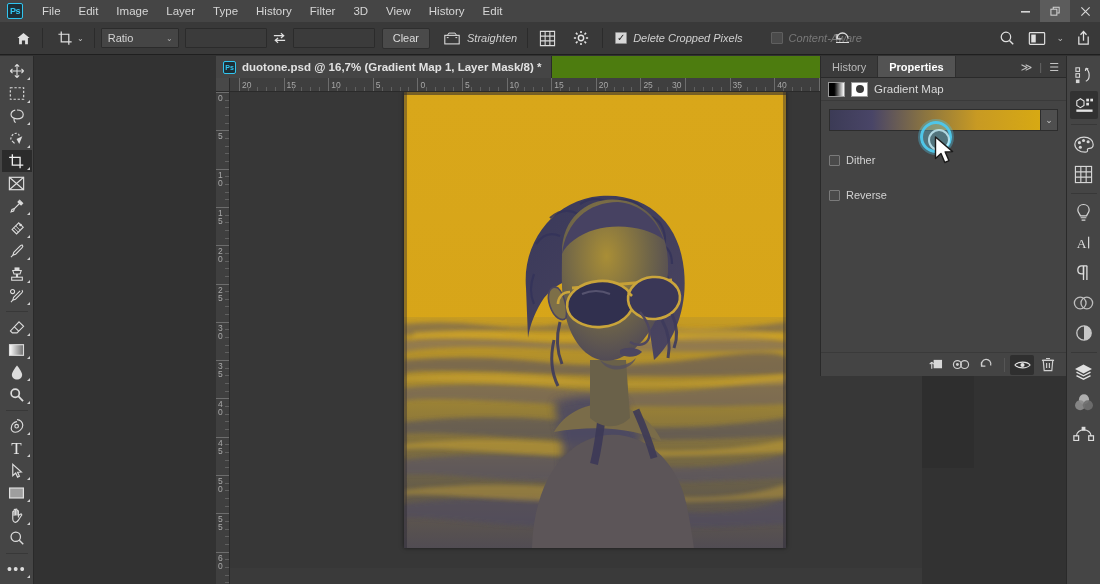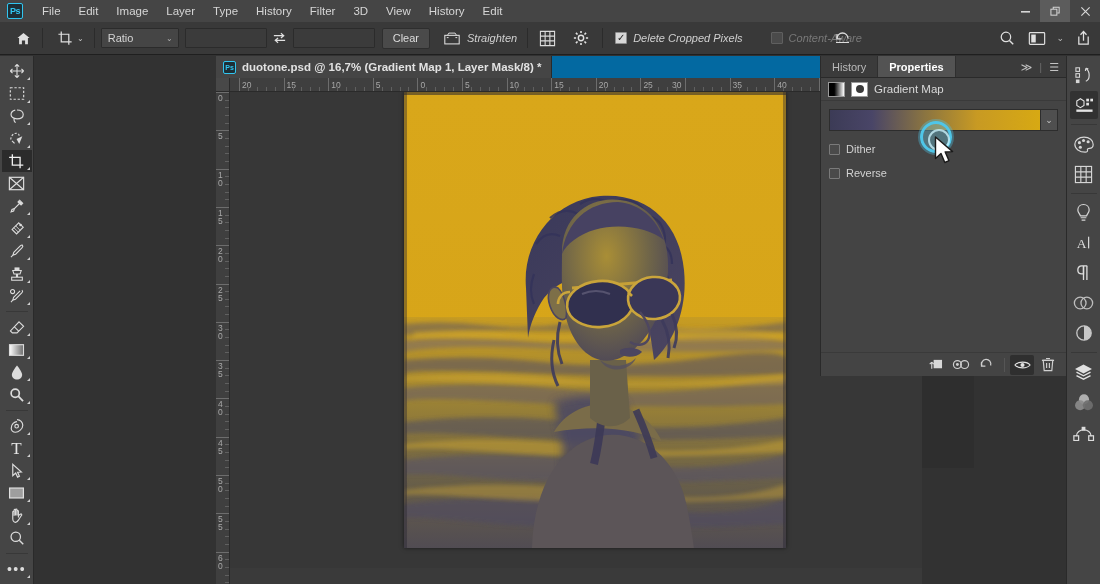--- a/index.html
+++ b/index.html
@@ -108,21 +108,21 @@
   .rail-ico.sel { background: #323232; }
   .rail-div { width: 26px; height: 1px; background: #383838; margin: 5px auto; }
 
   
   .docwrap {
     position: absolute; left: 34px; top: 56px; right: 34px; bottom: 0;
     background: #323232;
   }
   .doctab-bar {
     position: absolute; left: 182px; top: 0; right: 0; height: 22px;
-    background: #0369a1; 
+    background: #4d7c0f; 
   }
   .doctab {
     position: absolute; left: 0; top: 0; height: 22px; background: #454545;
     display: flex; align-items: center; padding: 0 10px 0 7px;
     border-right: 1px solid #2a2a2a; gap: 6px;
   }
   .doctab-ps {
     width: 13px; height: 13px; background: #1d2f36; border: 1px solid #31c5f0;
     border-radius: 2px; color: #31c5f0; font-size: 7px; font-weight: bold;
     display: flex; align-items: center; justify-content: center;
@@ -214,21 +214,21 @@
   .panel-body { padding: 8px 8px 0 8px; }
   .grad-row { display: flex; align-items: stretch; gap: 0; }
   .grad-bar {
     flex: 1; height: 22px; border: 1px solid #2d2d2d;
   }
   .grad-caret {
     width: 17px; height: 22px; background: #4f4f4f; border: 1px solid #2d2d2d;
     border-left: none; display: flex; align-items: center; justify-content: center;
     color: #c6c6c6; font-size: 9px;
   }
-  .chk-row { display: flex; align-items: center; gap: 6px; margin-top: 12px; }
+  .chk-row { display: flex; align-items: center; gap: 6px; margin-top: 23px; }
   .chk-box {
     width: 11px; height: 11px; border: 1px solid #7a7a7a; background: #4a4a4a;
     border-radius: 1px;
   }
   .chk-lbl { color: #d2d2d2; font-size: 11px; }
   .panel-foot {
     position: absolute; left: 0; right: 0; bottom: 0; height: 24px;
     background: #444; border-top: 1px solid #3a3a3a;
     display: flex; align-items: center; justify-content: flex-end;
     padding-right: 6px; gap: 2px;

